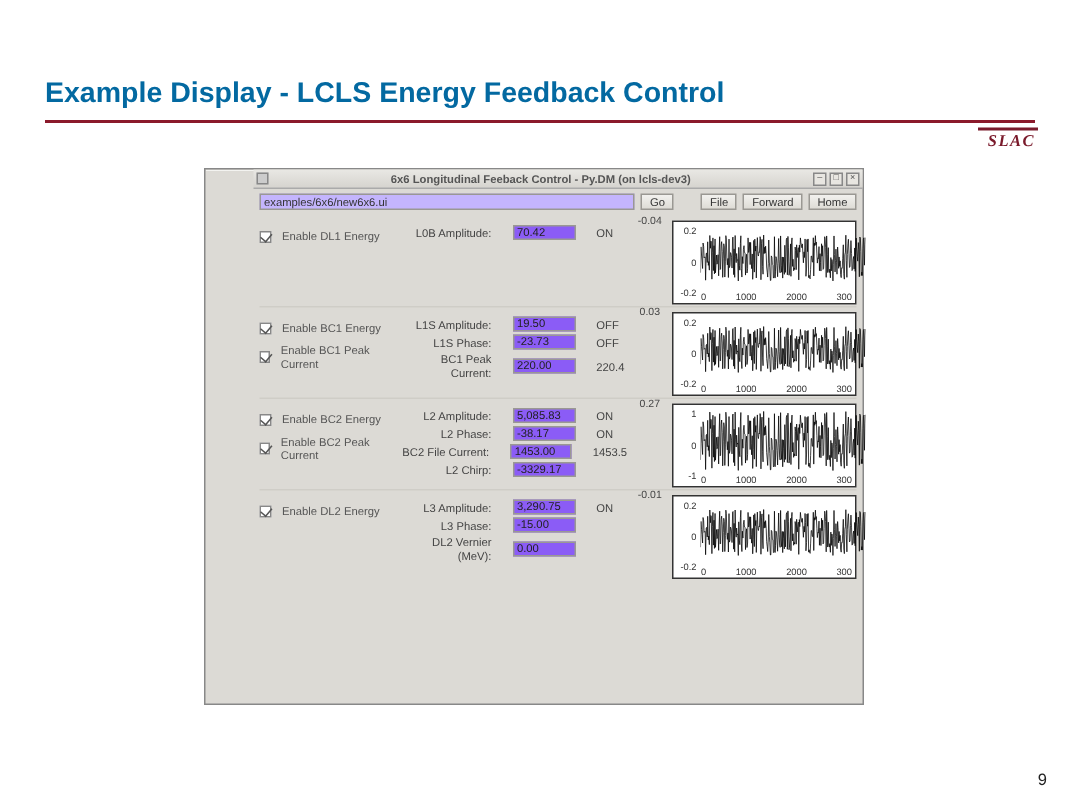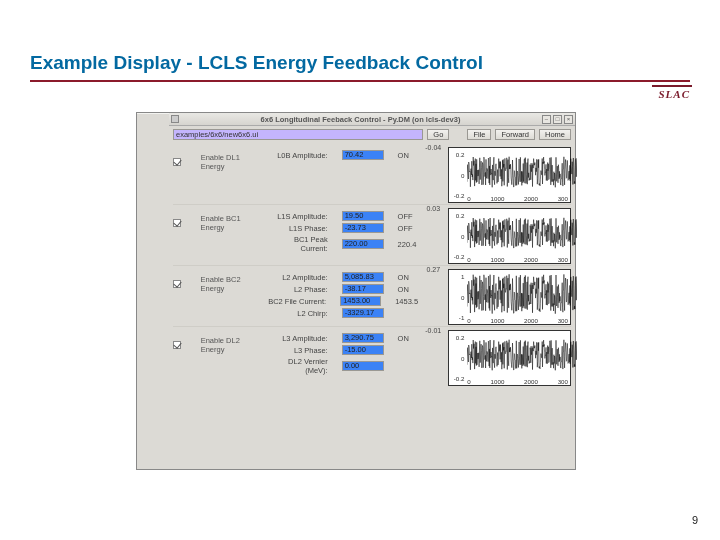--- a/index.html
+++ b/index.html
@@ -128,21 +128,21 @@
     min-height: 60px;
     align-items: flex-start;
   }
   .section:last-child { border-bottom: none; justify-content: space-between; }
   .checks {
     width: 96px;
     padding-top: 9px;
     display: flex; flex-direction: column; gap: 6px;
   }
   .chk {
-    display: flex; align-items: center; gap: 20px;
+    display: flex; align-items: center; gap: 7px;
     color: #555;
   }
   .chkbox {
     width: 8px; height: 8px;
     border: 1px solid #888;
     background: #fff;
     position: relative;
   }
   .chkbox::after {
     content:'';
@@ -156,21 +156,21 @@
     width: 152px;
     padding-top: 6px;
     display:flex; flex-direction:column; gap:2px;
   }
   .prow {
     display:flex; align-items:center; gap:14px;
   }
   .prow .plabel { width: 72px; text-align:right; color:#444; }
   .prow .pval {
     width: 48px; height: 10px;
-    background:#3b82f6; border:1px solid #9a9893;
+    background:#8b5cf6; border:1px solid #9a9893;
     padding:0 2px; line-height: 8px; color:#222;
   }
   .prow .pstat { width: 24px; text-align:left; color:#444; }
   .mid {
     width: 24px;
     display:flex; align-items:center; justify-content:center;
     color:#444;
     font-size:7px;
   }
   .plot {
@@ -258,20 +258,24 @@
             <path d="M0.0 31.8 L0.3 14.6 L0.7 20.0 L1.0 23.4 L1.4 29.0 L1.7 12.0 L2.1 14.2 L2.4 21.9 L2.8 21.3 L3.1 21.3 L3.4 36.8 L3.8 19.2 L4.1 18.6 L4.5 25.0 L4.8 11.2 L5.2 26.9 L5.5 24.4 L5.9 30.1 L6.2 7.0 L6.6 15.5 L6.9 10.7 L7.2 11.2 L7.6 36.1 L7.9 18.1 L8.3 8.6 L8.6 30.4 L9.0 13.8 L9.3 32.6 L9.7 9.3 L10.0 31.9 L10.3 26.8 L10.7 20.0 L11.0 26.1 L11.4 24.9 L11.7 19.8 L12.1 33.9 L12.4 17.7 L12.8 7.8 L13.1 29.7 L13.4 29.3 L13.8 13.3 L14.1 11.1 L14.5 17.7 L14.8 34.9 L15.2 22.1 L15.5 12.5 L15.9 14.7 L16.2 34.7 L16.6 24.1 L16.9 7.1 L17.2 9.4 L17.6 22.6 L17.9 26.6 L18.3 22.3 L18.6 35.0 L19.0 9.4 L19.3 28.4 L19.7 26.9 L20.0 18.4 L20.3 19.1 L20.7 21.6 L21.0 28.7 L21.4 8.4 L21.7 8.0 L22.1 33.1 L22.4 15.9 L22.8 34.9 L23.1 7.0 L23.4 21.0 L23.8 25.1 L24.1 19.0 L24.5 23.6 L24.8 23.1 L25.2 37.3 L25.5 14.9 L25.9 27.1 L26.2 30.1 L26.6 12.2 L26.9 7.2 L27.2 29.1 L27.6 34.7 L27.9 21.1 L28.3 25.7 L28.6 16.4 L29.0 13.8 L29.3 18.3 L29.7 18.5 L30.0 33.4 L30.3 23.3 L30.7 19.5 L31.0 32.0 L31.4 29.0 L31.7 8.6 L32.1 18.3 L32.4 17.0 L32.8 11.5 L33.1 26.4 L33.4 11.6 L33.8 23.3 L34.1 29.1 L34.5 19.3 L34.8 36.2 L35.2 26.5 L35.5 10.3 L35.9 31.4 L36.2 9.4 L36.6 17.4 L36.9 14.0 L37.2 35.3 L37.6 16.6 L37.9 8.4 L38.3 19.6 L38.6 20.7 L39.0 17.9 L39.3 18.3 L39.7 7.8 L40.0 9.2 L40.3 36.5 L40.7 12.2 L41.0 9.6 L41.4 27.6 L41.7 32.8 L42.1 6.7 L42.4 19.1 L42.8 14.8 L43.1 18.8 L43.4 14.1 L43.8 19.2 L44.1 28.0 L44.5 31.5 L44.8 34.7 L45.2 25.6 L45.5 10.0 L45.9 24.7 L46.2 28.6 L46.6 37.0 L46.9 36.9 L47.2 20.6 L47.6 21.4 L47.9 26.4 L48.3 27.0 L48.6 35.4 L49.0 34.7 L49.3 7.8 L49.7 35.4 L50.0 30.8 L50.3 21.1 L50.7 22.4 L51.0 26.9 L51.4 34.5 L51.7 25.6 L52.1 9.0 L52.4 23.2 L52.8 30.5 L53.1 31.9 L53.4 7.3 L53.8 27.0 L54.1 31.5 L54.5 21.3 L54.8 35.4 L55.2 21.4 L55.5 26.0 L55.9 32.9 L56.2 13.5 L56.6 31.6 L56.9 20.9 L57.2 9.8 L57.6 8.7 L57.9 33.2 L58.3 7.6 L58.6 14.8 L59.0 33.5 L59.3 32.0 L59.7 24.5 L60.0 12.6 L60.3 34.2 L60.7 11.4 L61.0 8.6 L61.4 27.6 L61.7 22.8 L62.1 30.5 L62.4 28.6 L62.8 29.7 L63.1 14.7 L63.4 17.0 L63.8 29.8 L64.1 13.2 L64.5 21.7 L64.8 18.2 L65.2 15.1 L65.5 36.6 L65.9 13.4 L66.2 18.1 L66.6 8.6 L66.9 11.7 L67.2 13.0 L67.6 15.2 L67.9 12.6 L68.3 19.8 L68.6 25.2 L69.0 17.9 L69.3 21.7 L69.7 9.3 L70.0 15.3 L70.3 34.2 L70.7 28.7 L71.0 9.7 L71.4 17.8 L71.7 9.3 L72.1 35.1 L72.4 33.5 L72.8 35.3 L73.1 35.9 L73.4 29.6 L73.8 20.7 L74.1 20.7 L74.5 24.6 L74.8 24.8 L75.2 8.5 L75.5 34.0 L75.9 12.1 L76.2 13.8 L76.6 7.1 L76.9 13.2 L77.2 11.4 L77.6 19.3 L77.9 25.4 L78.3 21.9 L78.6 22.4 L79.0 14.4 L79.3 30.5 L79.7 19.1 L80.0 25.0 L80.3 30.7 L80.7 12.5 L81.0 20.8 L81.4 13.8 L81.7 29.6 L82.1 28.9 L82.4 19.4 L82.8 7.8 L83.1 9.4 L83.4 14.8 L83.8 34.9 L84.1 7.3 L84.5 19.8 L84.8 31.7 L85.2 15.1 L85.5 30.5 L85.9 31.7 L86.2 29.4 L86.6 35.2 L86.9 21.7 L87.2 30.6 L87.6 23.0 L87.9 24.6 L88.3 37.3 L88.6 26.1 L89.0 7.3 L89.3 19.8 L89.7 31.3 L90.0 23.8 L90.3 16.1 L90.7 24.8 L91.0 32.8 L91.4 14.7 L91.7 18.8 L92.1 28.9 L92.4 21.3 L92.8 27.6 L93.1 23.9 L93.4 33.0 L93.8 35.1 L94.1 28.6 L94.5 28.8 L94.8 22.5 L95.2 13.2 L95.5 32.3 L95.9 36.1 L96.2 19.9 L96.6 18.1 L96.9 6.8 L97.2 23.5 L97.6 34.9 L97.9 19.8 L98.3 12.3 L98.6 9.5 L99.0 19.2 L99.3 28.3 L99.7 27.6 L100.0 17.3 L100.3 10.4 L100.7 18.9 L101.0 30.4 L101.4 29.9 L101.7 23.2 L102.1 21.0 L102.4 29.3 L102.8 15.3 L103.1 30.9 L103.4 20.1 L103.8 8.7 L104.1 15.3 L104.5 20.9 L104.8 24.1 L105.2 11.7 L105.5 16.5 L105.9 34.5 L106.2 8.0 L106.6 8.7 L106.9 17.8 L107.2 33.7 L107.6 31.4 L107.9 33.7 L108.3 15.5 L108.6 9.4 L109.0 8.5 L109.3 26.8 L109.7 12.9 L110.0 8.4 " stroke="#000" stroke-width="0.5" fill="none"></path>
           </svg>
         </div>
       </div>
       <div class="section">
         <div class="checks">
           <div class="chk">
             <span class="chkbox"></span>
             <span>Enable BC1 Energy</span>
           </div>
+          <div class="chk">
+            <span class="chkbox"></span>
+            <span>Enable BC1 Peak Current</span>
+          </div>
         </div>
         <div class="params">
           <div class="prow">
             <span class="plabel">L1S Amplitude:</span>
             <span class="pval">19.50</span>
             <span class="pstat">OFF</span>
           </div>
           <div class="prow">
             <span class="plabel">L1S Phase:</span>
             <span class="pval">-23.73</span>
@@ -299,20 +303,24 @@
           <svg viewBox="0 0 110 44">
             <path d="M0.0 31.8 L0.3 14.6 L0.7 20.0 L1.0 23.4 L1.4 29.0 L1.7 12.0 L2.1 14.2 L2.4 21.9 L2.8 21.3 L3.1 21.3 L3.4 36.8 L3.8 19.2 L4.1 18.6 L4.5 25.0 L4.8 11.2 L5.2 26.9 L5.5 24.4 L5.9 30.1 L6.2 7.0 L6.6 15.5 L6.9 10.7 L7.2 11.2 L7.6 36.1 L7.9 18.1 L8.3 8.6 L8.6 30.4 L9.0 13.8 L9.3 32.6 L9.7 9.3 L10.0 31.9 L10.3 26.8 L10.7 20.0 L11.0 26.1 L11.4 24.9 L11.7 19.8 L12.1 33.9 L12.4 17.7 L12.8 7.8 L13.1 29.7 L13.4 29.3 L13.8 13.3 L14.1 11.1 L14.5 17.7 L14.8 34.9 L15.2 22.1 L15.5 12.5 L15.9 14.7 L16.2 34.7 L16.6 24.1 L16.9 7.1 L17.2 9.4 L17.6 22.6 L17.9 26.6 L18.3 22.3 L18.6 35.0 L19.0 9.4 L19.3 28.4 L19.7 26.9 L20.0 18.4 L20.3 19.1 L20.7 21.6 L21.0 28.7 L21.4 8.4 L21.7 8.0 L22.1 33.1 L22.4 15.9 L22.8 34.9 L23.1 7.0 L23.4 21.0 L23.8 25.1 L24.1 19.0 L24.5 23.6 L24.8 23.1 L25.2 37.3 L25.5 14.9 L25.9 27.1 L26.2 30.1 L26.6 12.2 L26.9 7.2 L27.2 29.1 L27.6 34.7 L27.9 21.1 L28.3 25.7 L28.6 16.4 L29.0 13.8 L29.3 18.3 L29.7 18.5 L30.0 33.4 L30.3 23.3 L30.7 19.5 L31.0 32.0 L31.4 29.0 L31.7 8.6 L32.1 18.3 L32.4 17.0 L32.8 11.5 L33.1 26.4 L33.4 11.6 L33.8 23.3 L34.1 29.1 L34.5 19.3 L34.8 36.2 L35.2 26.5 L35.5 10.3 L35.9 31.4 L36.2 9.4 L36.6 17.4 L36.9 14.0 L37.2 35.3 L37.6 16.6 L37.9 8.4 L38.3 19.6 L38.6 20.7 L39.0 17.9 L39.3 18.3 L39.7 7.8 L40.0 9.2 L40.3 36.5 L40.7 12.2 L41.0 9.6 L41.4 27.6 L41.7 32.8 L42.1 6.7 L42.4 19.1 L42.8 14.8 L43.1 18.8 L43.4 14.1 L43.8 19.2 L44.1 28.0 L44.5 31.5 L44.8 34.7 L45.2 25.6 L45.5 10.0 L45.9 24.7 L46.2 28.6 L46.6 37.0 L46.9 36.9 L47.2 20.6 L47.6 21.4 L47.9 26.4 L48.3 27.0 L48.6 35.4 L49.0 34.7 L49.3 7.8 L49.7 35.4 L50.0 30.8 L50.3 21.1 L50.7 22.4 L51.0 26.9 L51.4 34.5 L51.7 25.6 L52.1 9.0 L52.4 23.2 L52.8 30.5 L53.1 31.9 L53.4 7.3 L53.8 27.0 L54.1 31.5 L54.5 21.3 L54.8 35.4 L55.2 21.4 L55.5 26.0 L55.9 32.9 L56.2 13.5 L56.6 31.6 L56.9 20.9 L57.2 9.8 L57.6 8.7 L57.9 33.2 L58.3 7.6 L58.6 14.8 L59.0 33.5 L59.3 32.0 L59.7 24.5 L60.0 12.6 L60.3 34.2 L60.7 11.4 L61.0 8.6 L61.4 27.6 L61.7 22.8 L62.1 30.5 L62.4 28.6 L62.8 29.7 L63.1 14.7 L63.4 17.0 L63.8 29.8 L64.1 13.2 L64.5 21.7 L64.8 18.2 L65.2 15.1 L65.5 36.6 L65.9 13.4 L66.2 18.1 L66.6 8.6 L66.9 11.7 L67.2 13.0 L67.6 15.2 L67.9 12.6 L68.3 19.8 L68.6 25.2 L69.0 17.9 L69.3 21.7 L69.7 9.3 L70.0 15.3 L70.3 34.2 L70.7 28.7 L71.0 9.7 L71.4 17.8 L71.7 9.3 L72.1 35.1 L72.4 33.5 L72.8 35.3 L73.1 35.9 L73.4 29.6 L73.8 20.7 L74.1 20.7 L74.5 24.6 L74.8 24.8 L75.2 8.5 L75.5 34.0 L75.9 12.1 L76.2 13.8 L76.6 7.1 L76.9 13.2 L77.2 11.4 L77.6 19.3 L77.9 25.4 L78.3 21.9 L78.6 22.4 L79.0 14.4 L79.3 30.5 L79.7 19.1 L80.0 25.0 L80.3 30.7 L80.7 12.5 L81.0 20.8 L81.4 13.8 L81.7 29.6 L82.1 28.9 L82.4 19.4 L82.8 7.8 L83.1 9.4 L83.4 14.8 L83.8 34.9 L84.1 7.3 L84.5 19.8 L84.8 31.7 L85.2 15.1 L85.5 30.5 L85.9 31.7 L86.2 29.4 L86.6 35.2 L86.9 21.7 L87.2 30.6 L87.6 23.0 L87.9 24.6 L88.3 37.3 L88.6 26.1 L89.0 7.3 L89.3 19.8 L89.7 31.3 L90.0 23.8 L90.3 16.1 L90.7 24.8 L91.0 32.8 L91.4 14.7 L91.7 18.8 L92.1 28.9 L92.4 21.3 L92.8 27.6 L93.1 23.9 L93.4 33.0 L93.8 35.1 L94.1 28.6 L94.5 28.8 L94.8 22.5 L95.2 13.2 L95.5 32.3 L95.9 36.1 L96.2 19.9 L96.6 18.1 L96.9 6.8 L97.2 23.5 L97.6 34.9 L97.9 19.8 L98.3 12.3 L98.6 9.5 L99.0 19.2 L99.3 28.3 L99.7 27.6 L100.0 17.3 L100.3 10.4 L100.7 18.9 L101.0 30.4 L101.4 29.9 L101.7 23.2 L102.1 21.0 L102.4 29.3 L102.8 15.3 L103.1 30.9 L103.4 20.1 L103.8 8.7 L104.1 15.3 L104.5 20.9 L104.8 24.1 L105.2 11.7 L105.5 16.5 L105.9 34.5 L106.2 8.0 L106.6 8.7 L106.9 17.8 L107.2 33.7 L107.6 31.4 L107.9 33.7 L108.3 15.5 L108.6 9.4 L109.0 8.5 L109.3 26.8 L109.7 12.9 L110.0 8.4 " stroke="#000" stroke-width="0.5" fill="none"></path>
           </svg>
         </div>
       </div>
       <div class="section">
         <div class="checks">
           <div class="chk">
             <span class="chkbox"></span>
             <span>Enable BC2 Energy</span>
+          </div>
+          <div class="chk">
+            <span class="chkbox"></span>
+            <span>Enable BC2 Peak Current</span>
           </div>
         </div>
         <div class="params">
           <div class="prow">
             <span class="plabel">L2 Amplitude:</span>
             <span class="pval">5,085.83</span>
             <span class="pstat">ON</span>
           </div>
           <div class="prow">
             <span class="plabel">L2 Phase:</span>

